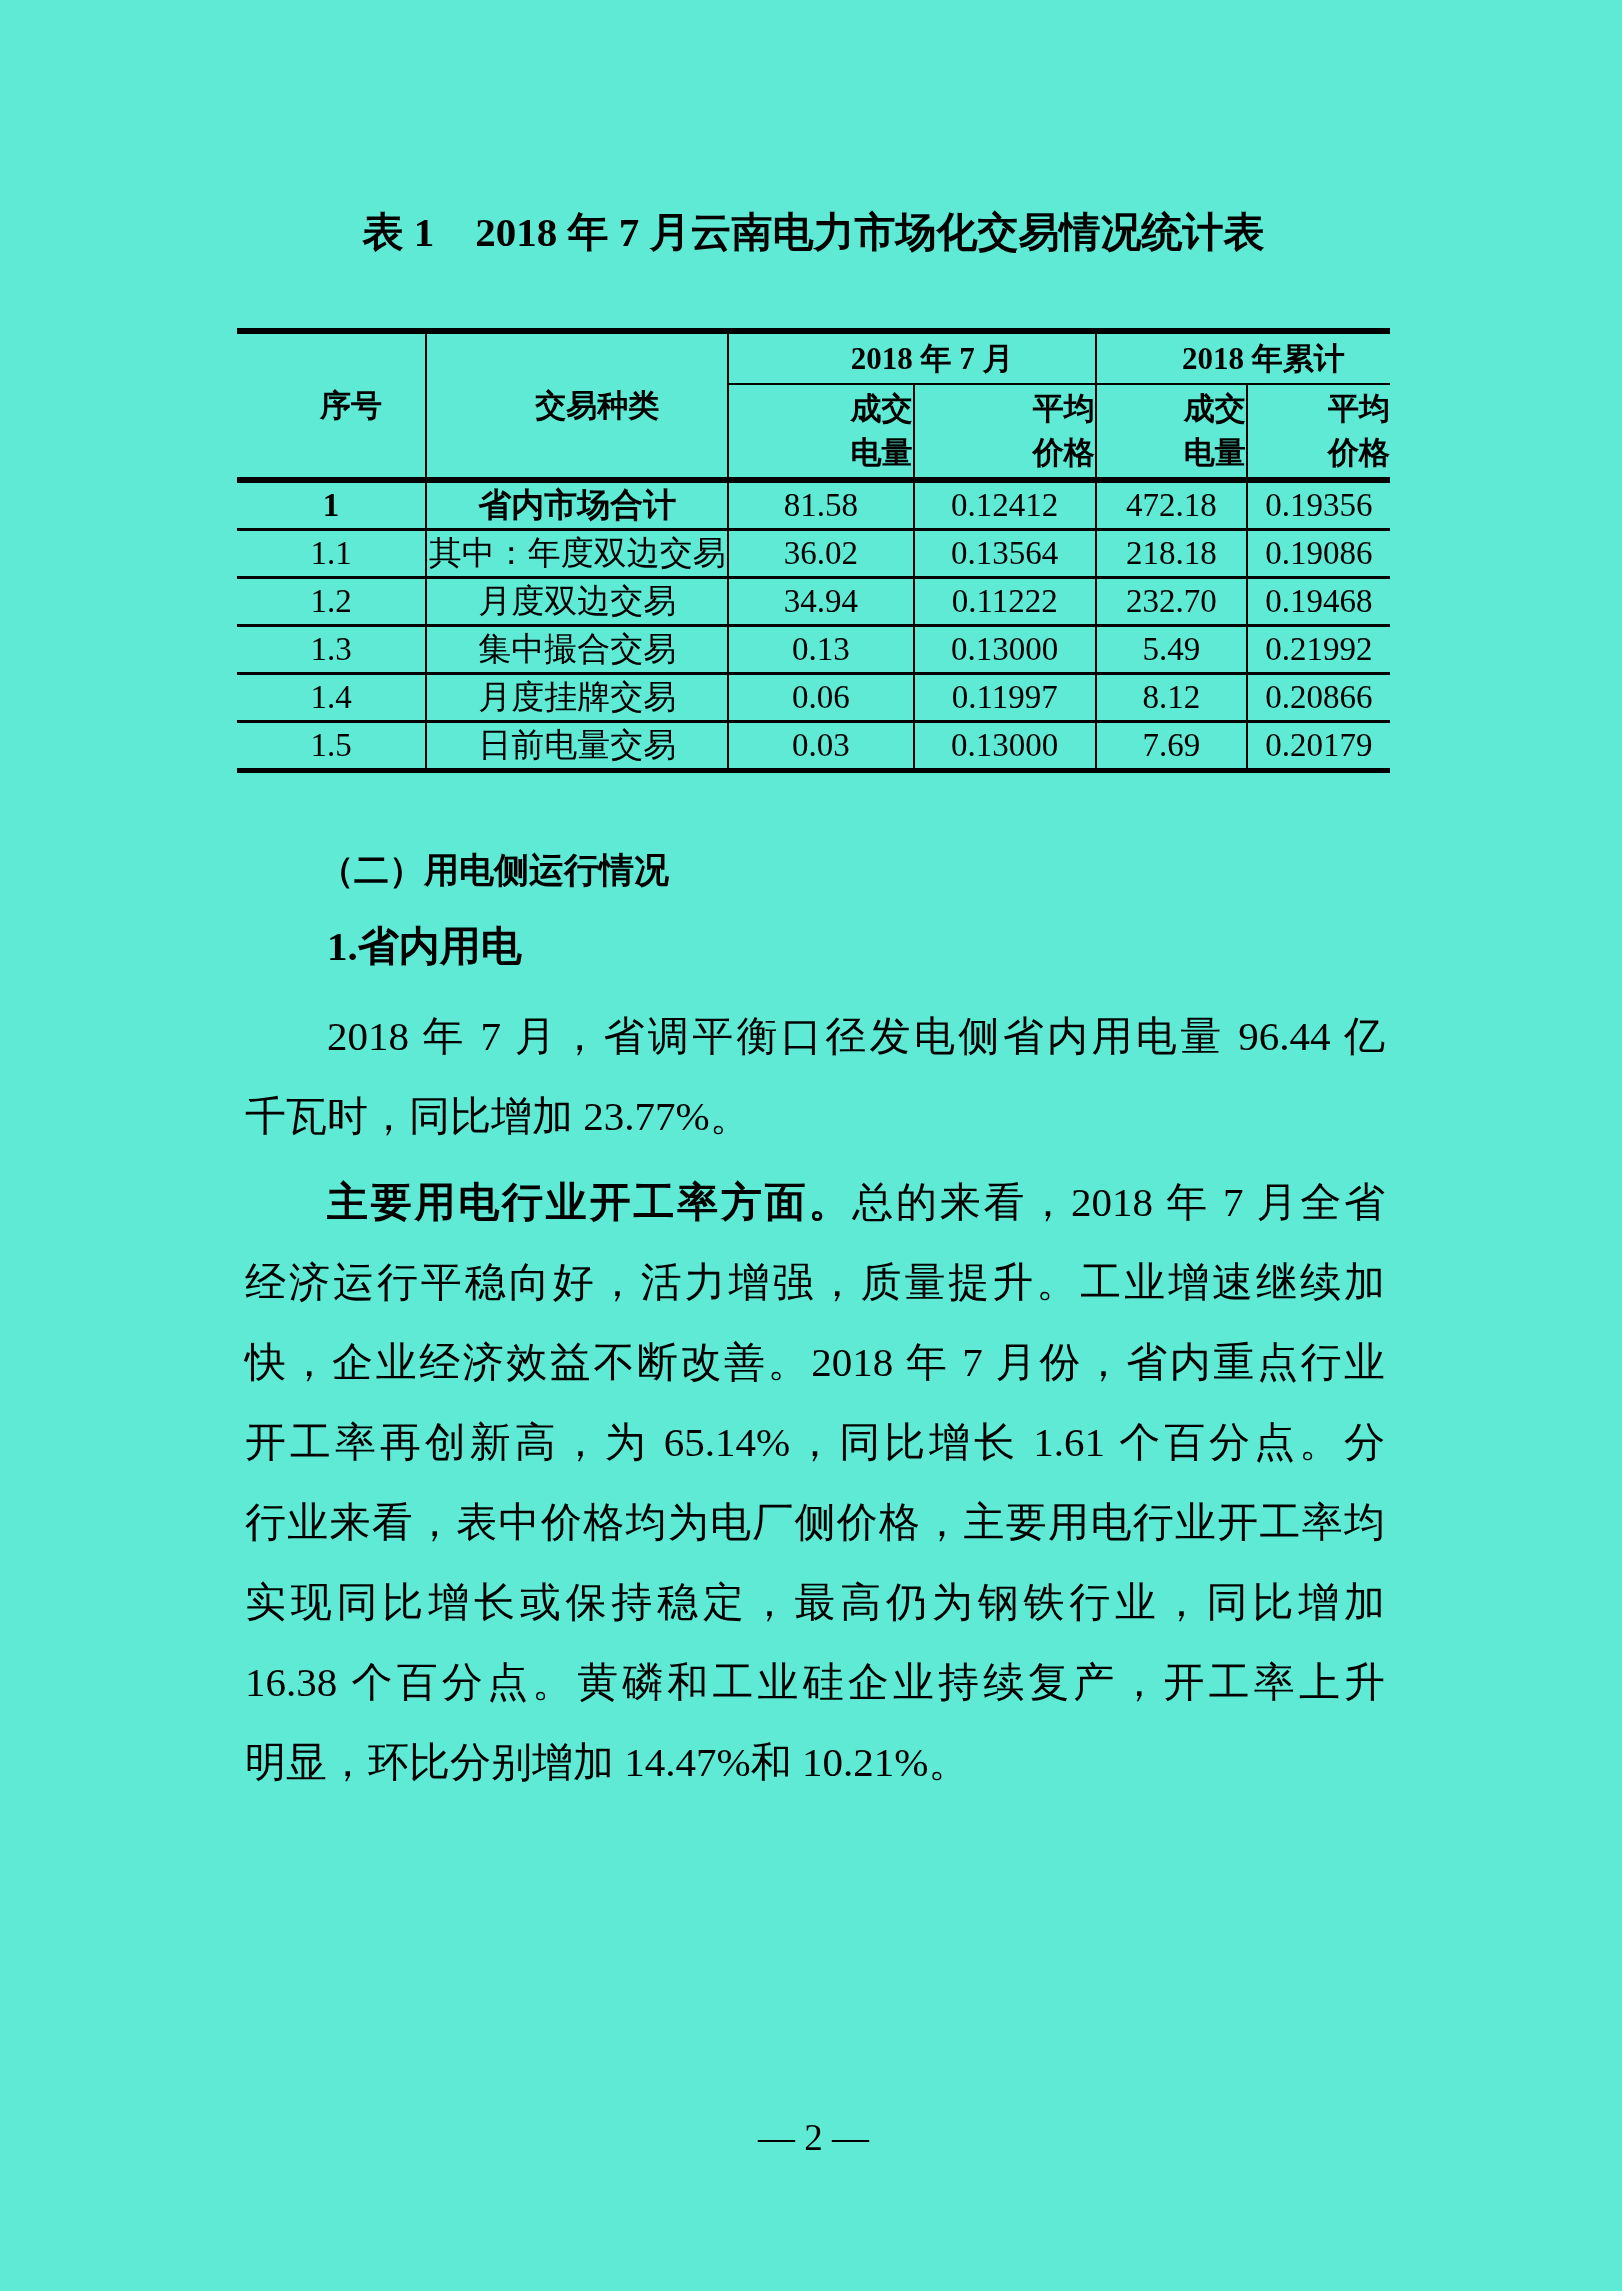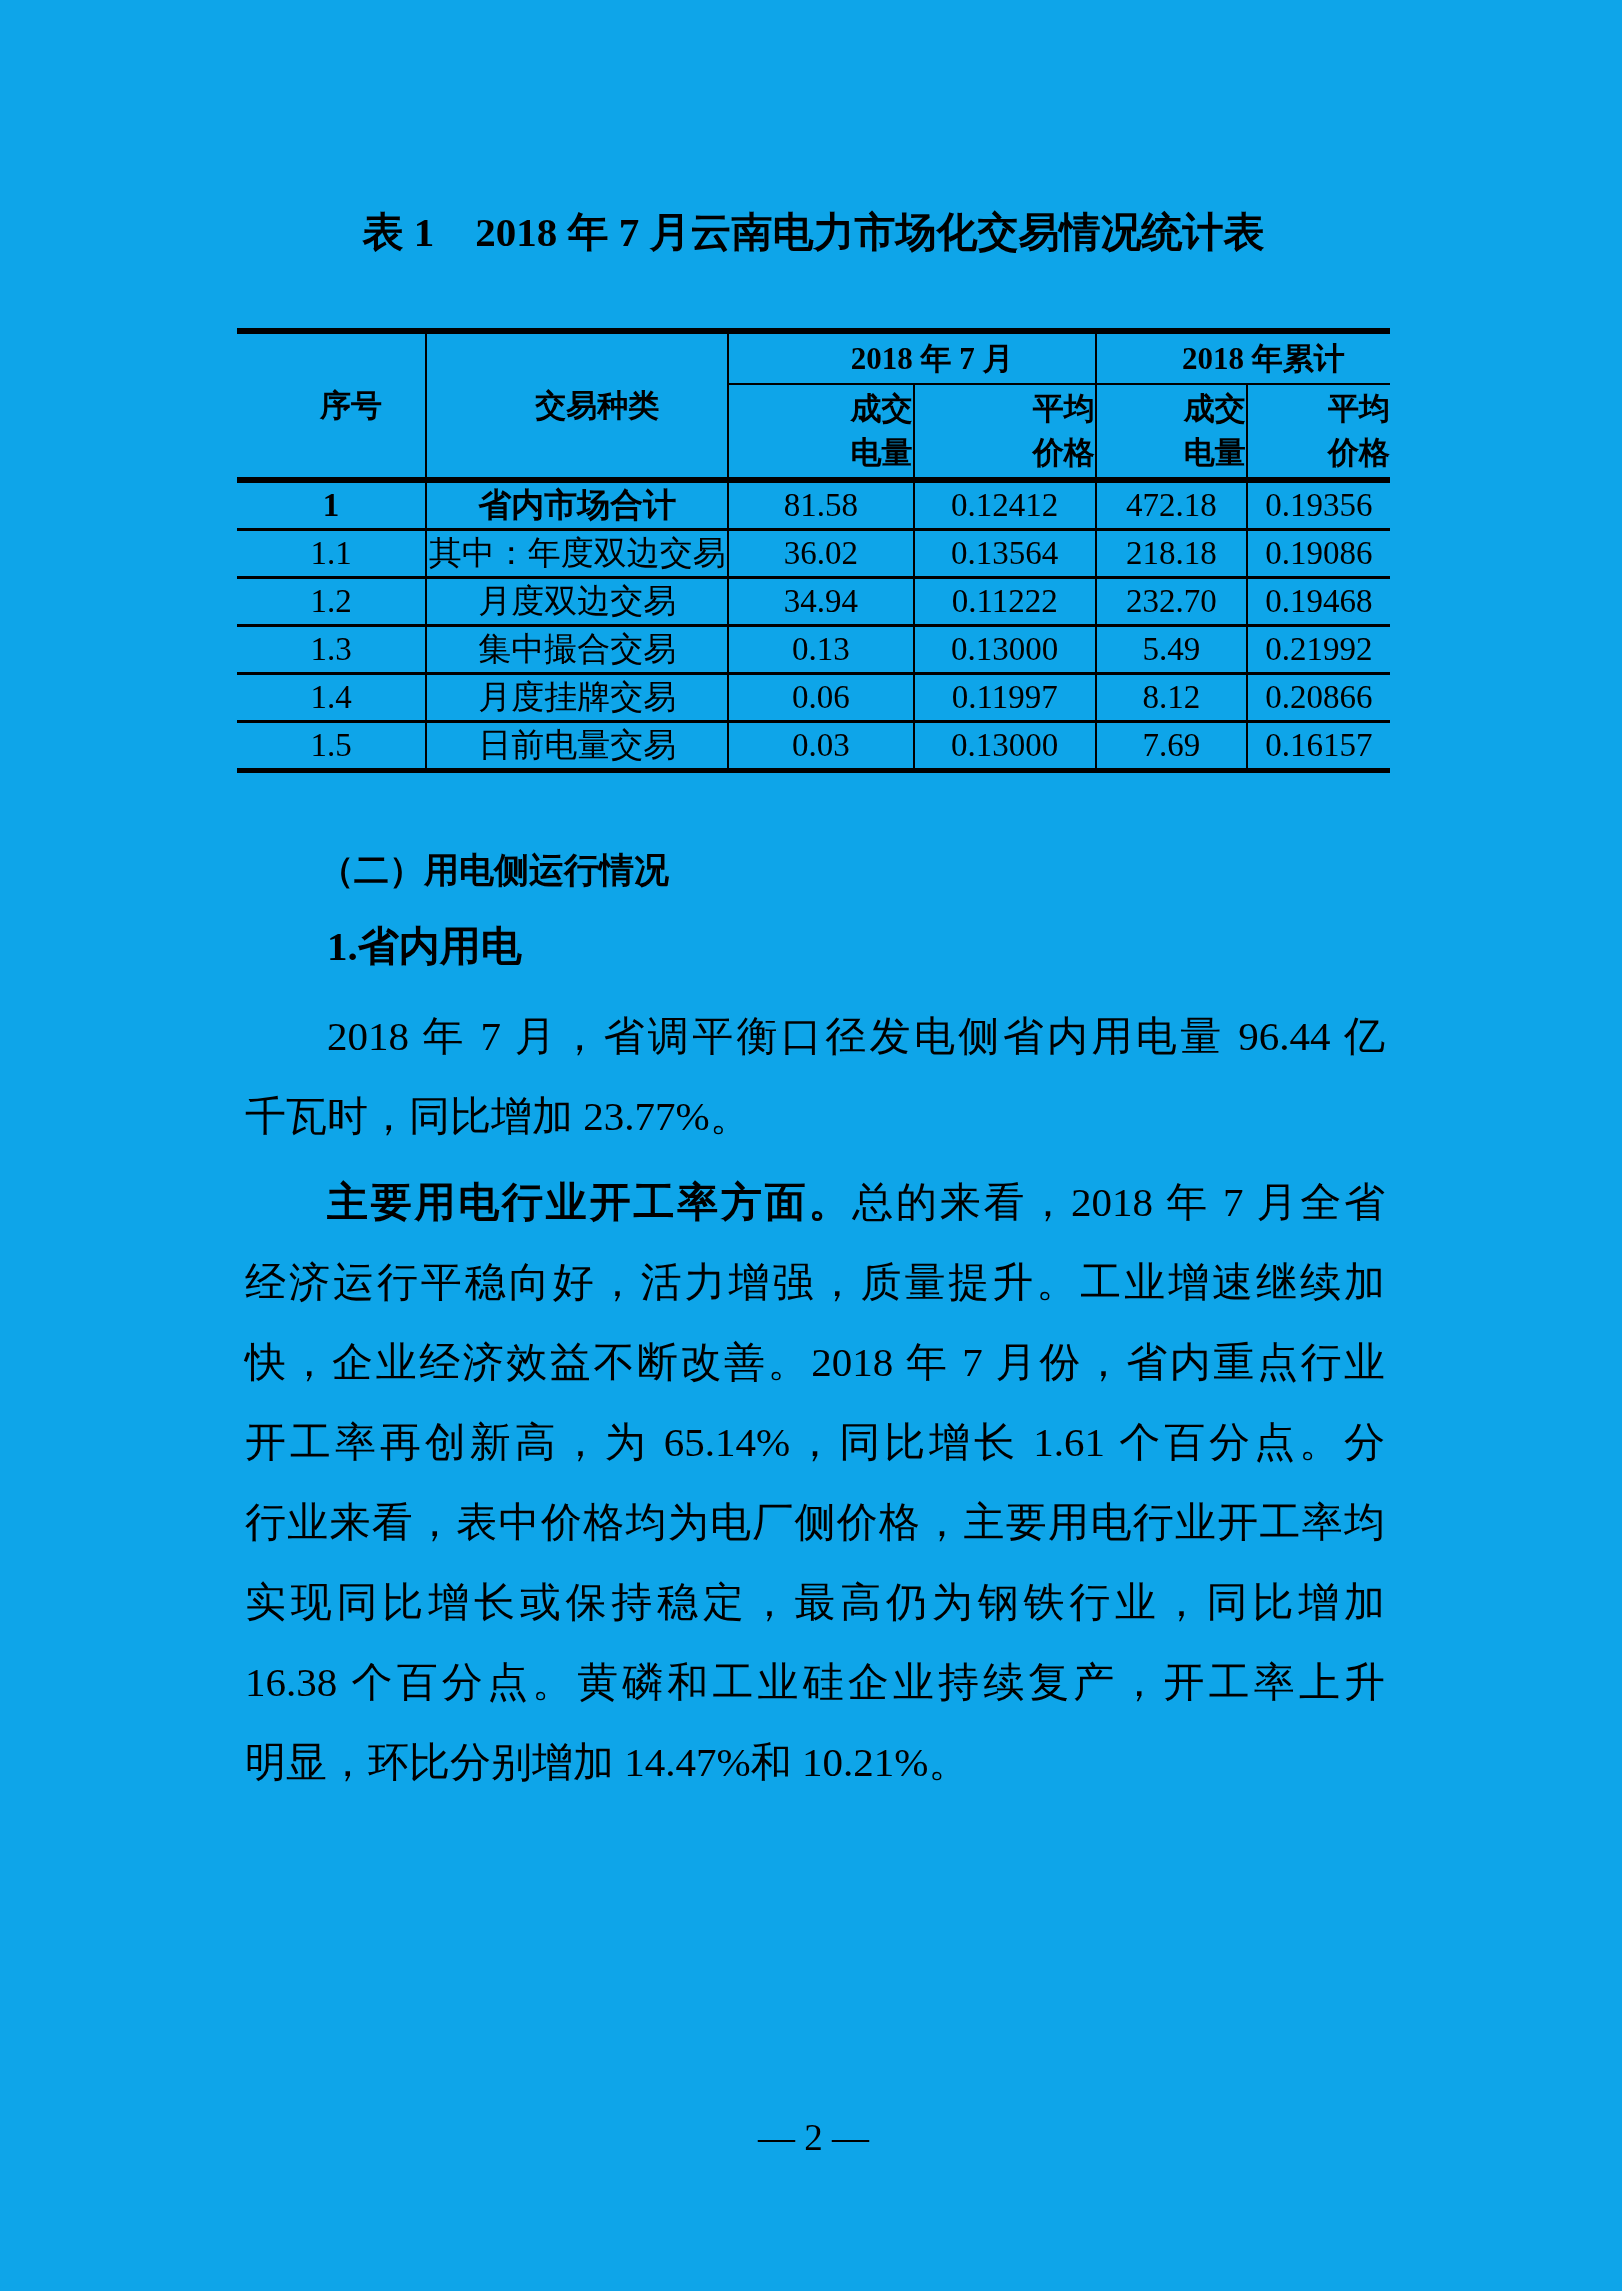--- a/index.html
+++ b/index.html
@@ -1,17 +1,17 @@
 <!DOCTYPE html>
 <html><head>
 <meta charset="utf-8">
 <style>
   html,body { margin:0; padding:0; background:#9a9a9a; }
   .page {
-    position:relative; width:1622px; height:2292px; background:#0ea5e9;
+    position:relative; width:1622px; height:2292px; background:#5eead4;
     margin:0 auto; font-family:"Liberation Serif","DejaVu Serif",serif;
     color:#000; overflow:hidden;
   }
   .abs { position:absolute; }
 
   .doc-title {
     left:240px; top:208px; width:1147px; text-align:center;
     font-size:41px; font-weight:bold; line-height:49px; white-space:nowrap;
   }
   .unit-line {
@@ -159,21 +159,21 @@
           <td>8.12</td>
           <td>0.20866</td>
         </tr>
 
         <tr>
           <td>1.5</td>
           <td>日前电量交易</td>
           <td>0.03</td>
           <td>0.13000</td>
           <td>7.69</td>
-          <td>0.16157</td>
+          <td>0.20179</td>
         </tr>
 
     </tbody>
   </table>
 
 
   <div class="abs heading-2">（二）用电侧运行情况</div>
 
   <div class="abs heading-3">1.省内用电</div>
 

